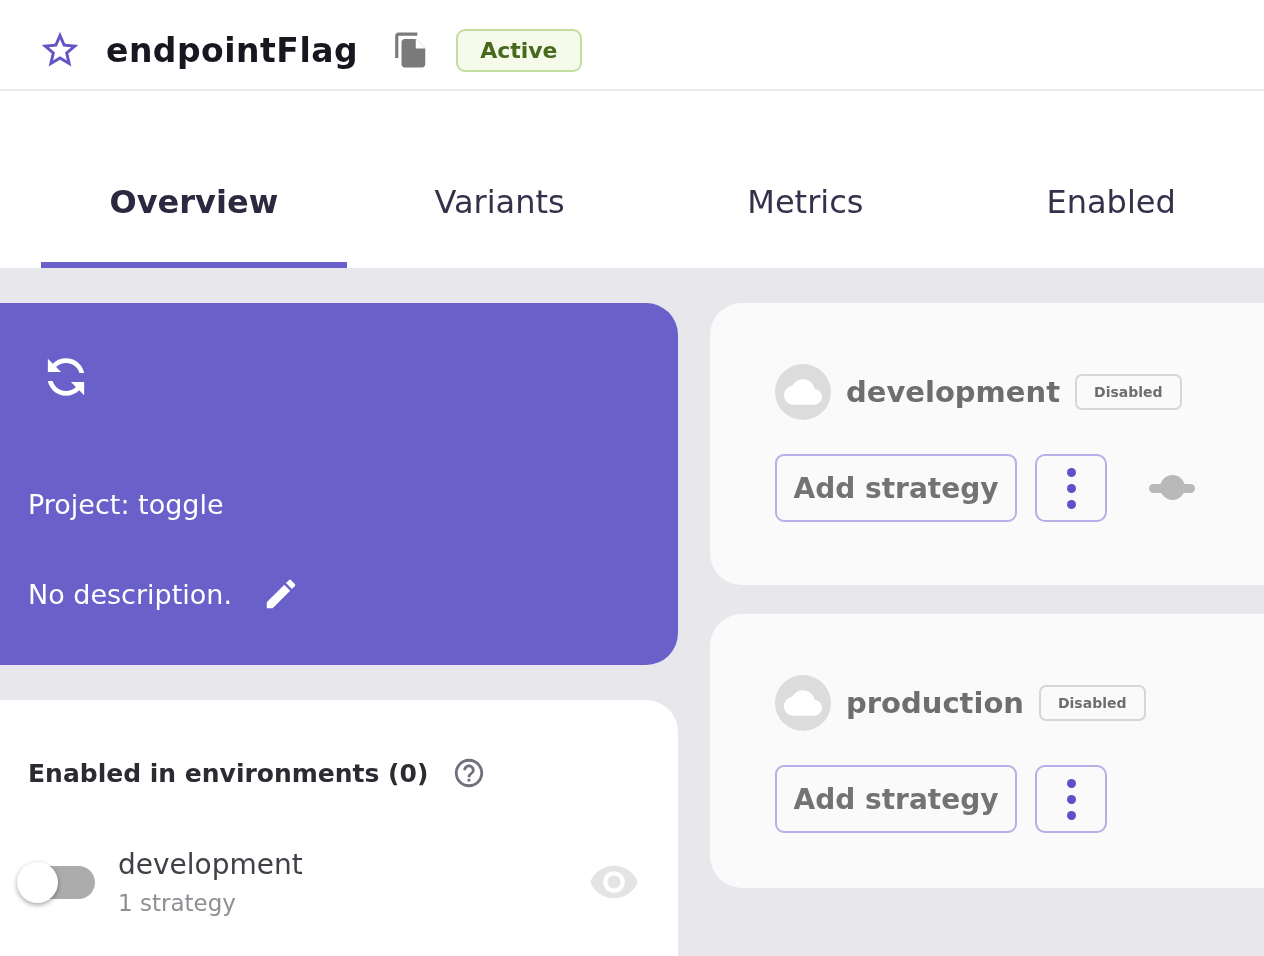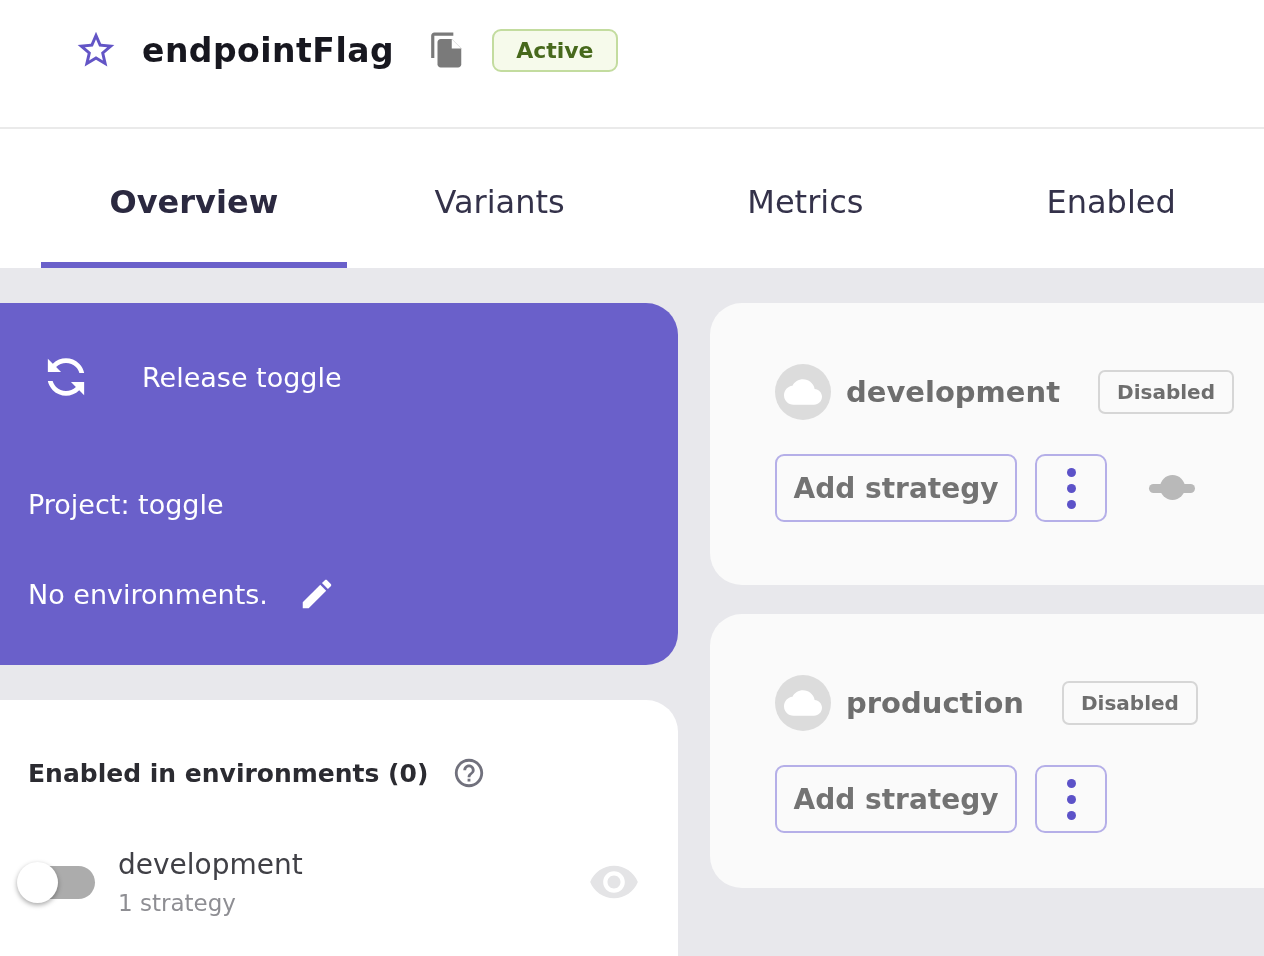--- a/index.html
+++ b/index.html
@@ -2,21 +2,21 @@
 <html><head>
 <meta charset="utf-8">
 <style>
   * { margin:0; padding:0; box-sizing:border-box; }
   html,body { background:#fff; }
   .page {
     position:relative; width:1264px; height:956px; overflow:hidden;
     font-family:"DejaVu Sans","Liberation Sans",sans-serif; background:#fff;
   }
   
-  .header { position:absolute; top:0; left:0; width:100%; height:129px; background:#fff; border-bottom:2px solid #eaeaea;padding-left:36px; }
+  .header { position:absolute; top:0; left:0; width:100%; height:91px; background:#fff; border-bottom:2px solid #eaeaea; }
   .header-row { display:flex; align-items:center; height:100px; padding-left:38px; }
   .star-btn { width:44px; height:44px; cursor:pointer; flex:0 0 auto; }
   .page-title { font-size:33px; font-weight:600; color:#17171f; margin-left:24px; letter-spacing:0.5px; }
   .copy-btn { width:38px; height:38px; margin-left:34px; cursor:pointer; flex:0 0 auto; }
   .status-chip {
     margin-left:26px; padding:7px 22px; border:2px solid #c3dc9f; background:#f6faeb;
     color:#47691c; font-size:22px; font-weight:bold; border-radius:9px;
   }
   
   .tabbar { position:absolute; top:129px; left:0; width:100%; height:139px; background:#fff; display:flex; padding-left:41px; }
@@ -54,22 +54,22 @@
   .eye-btn { width:52px; height:52px; margin-left:auto; margin-right:38px; cursor:pointer; }
   
   .env-card { position:absolute; left:710px; width:600px; background:#fafafa; border-radius:32px; }
   .env-card.dev { top:35px; height:282px; }
   .env-card.prod { top:346px; height:274px; }
   .card-head { position:absolute; top:61px; left:65px; display:flex; align-items:center; }
   .avatar { width:56px; height:56px; border-radius:50%; background:#dcdcdc; display:flex; align-items:center; justify-content:center; flex:0 0 auto; }
   .cloud-icon { width:38px; height:38px; }
   .card-title { font-size:29px; font-weight:bold; color:#6e6e6e; margin-left:15px; }
   .disabled-chip {
-    margin-left:38px; padding:8px 17px; border:2px solid #d6d6d6; border-radius:7px;
-    background:transparent; color:#6e6e6e; font-size:20px; font-weight:bold;
+    margin-left:15px; padding:8px 17px; border:2px solid #d6d6d6; border-radius:7px;
+    background:transparent; color:#6e6e6e; font-size:14px; font-weight:bold;
   }
   .card-actions { position:absolute; top:151px; left:65px; display:flex; align-items:center; }
   .add-strategy-btn {
     width:242px; height:68px; border:2px solid #b5afe8; border-radius:9px; background:transparent;
     color:#737373; font-size:28px; font-weight:bold; cursor:pointer;
     font-family:"DejaVu Sans","Liberation Sans",sans-serif;
     display:flex; align-items:center; justify-content:center;
   }
   .kebab-btn {
     width:72px; height:68px; margin-left:18px; border:2px solid #b5afe8; border-radius:10px;
@@ -117,25 +117,24 @@
     </div>
   </div>
 
   <div class="main">
 
     <div class="type-card">
       <div class="type-row">
         <svg class="loop-icon" viewBox="0 0 24 24">
           <path fill="#ffffff" d="M12 4V1L8 5l4 4V6c3.31 0 6 2.69 6 6 0 1.01-.25 1.97-.7 2.8l1.46 1.46C19.54 15.03 20 13.57 20 12c0-4.42-3.58-8-8-8zm0 14c-3.31 0-6-2.69-6-6 0-1.01.25-1.97.7-2.8L5.24 7.74C4.46 8.97 4 10.43 4 12c0 4.42 3.58 8 8 8v3l4-4-4-4v3z"></path>
         </svg>
-        <span class="type-label">Release toggle</span>
       </div>
       <div class="project-label">Project: toggle</div>
       <div class="desc-row">
-        <span>No environments.</span>
+        <span>No description.</span>
         <svg class="edit-btn" viewBox="0 0 24 24">
           <path fill="#ffffff" d="M3 17.25V21h3.75L17.81 9.94l-3.75-3.75L3 17.25zM20.71 7.04c.39-.39.39-1.02 0-1.41l-2.34-2.34c-.39-.39-1.02-.39-1.41 0l-1.83 1.83 3.75 3.75 1.83-1.83z"></path>
         </svg>
       </div>
     </div>
 
     <div class="enabled-panel">
       <div class="enabled-head">
         <div class="enabled-title">Enabled in environments (0)</div>
         <svg class="help-btn" viewBox="0 0 24 24">

